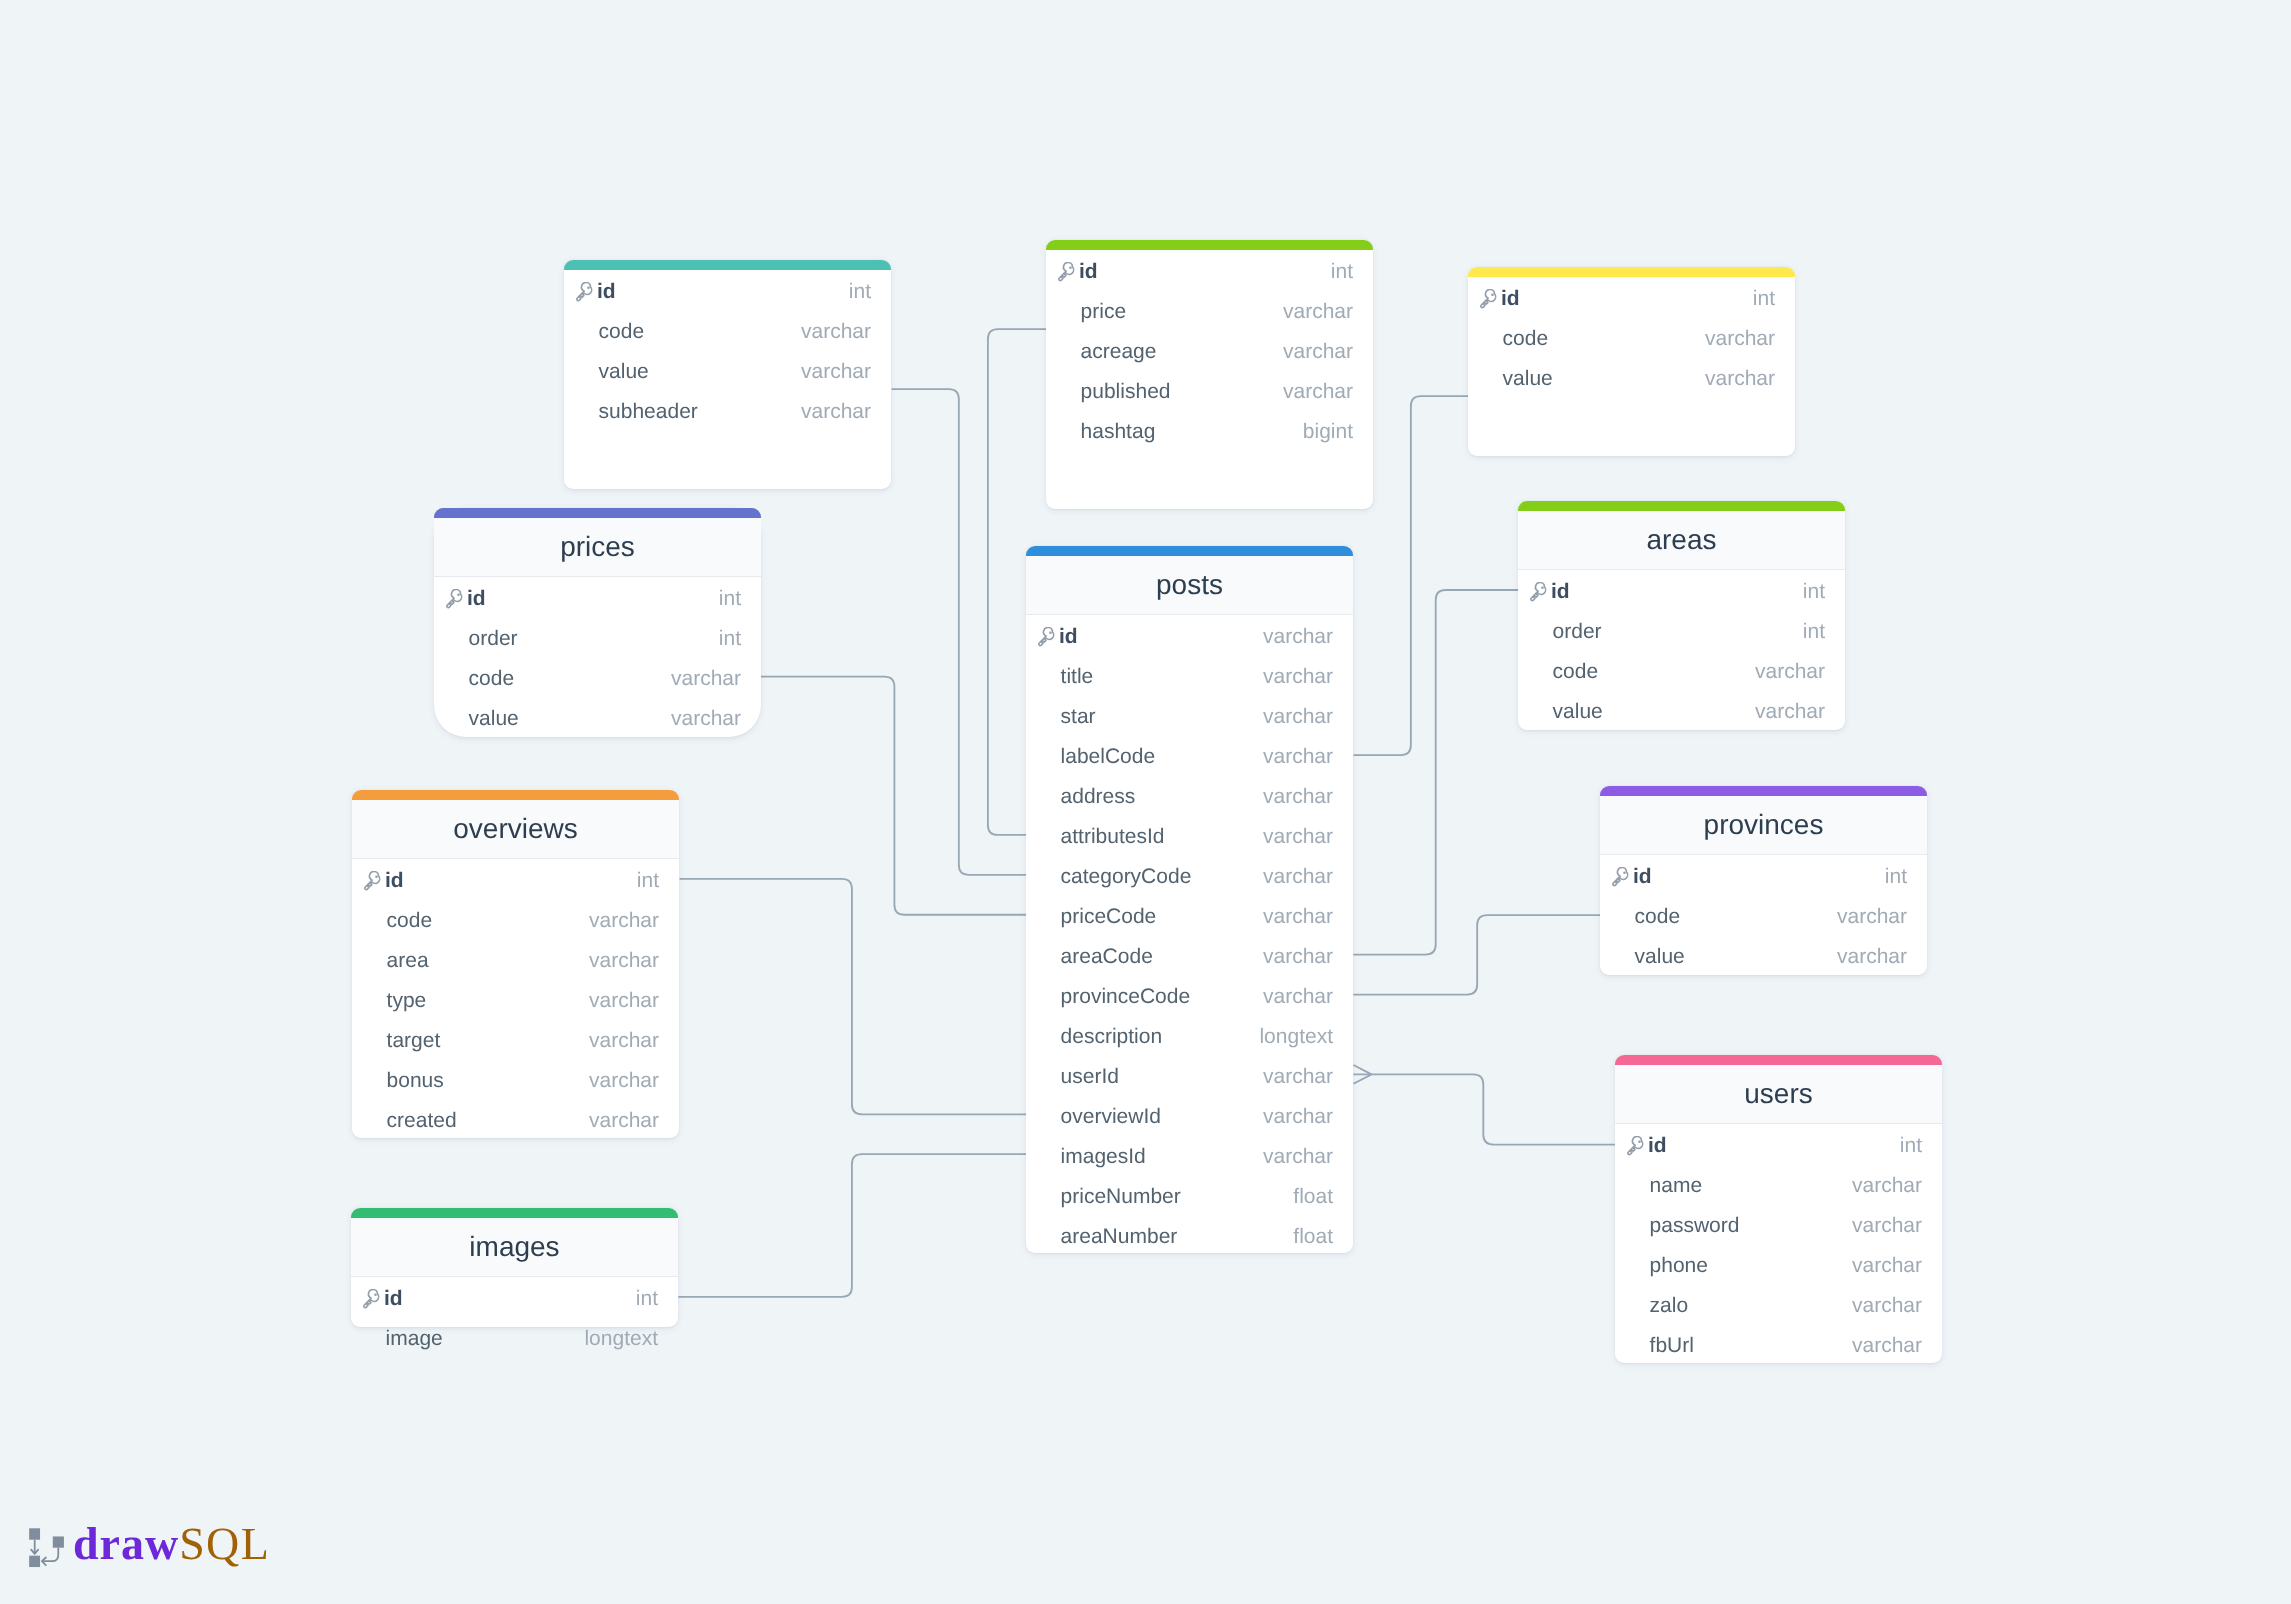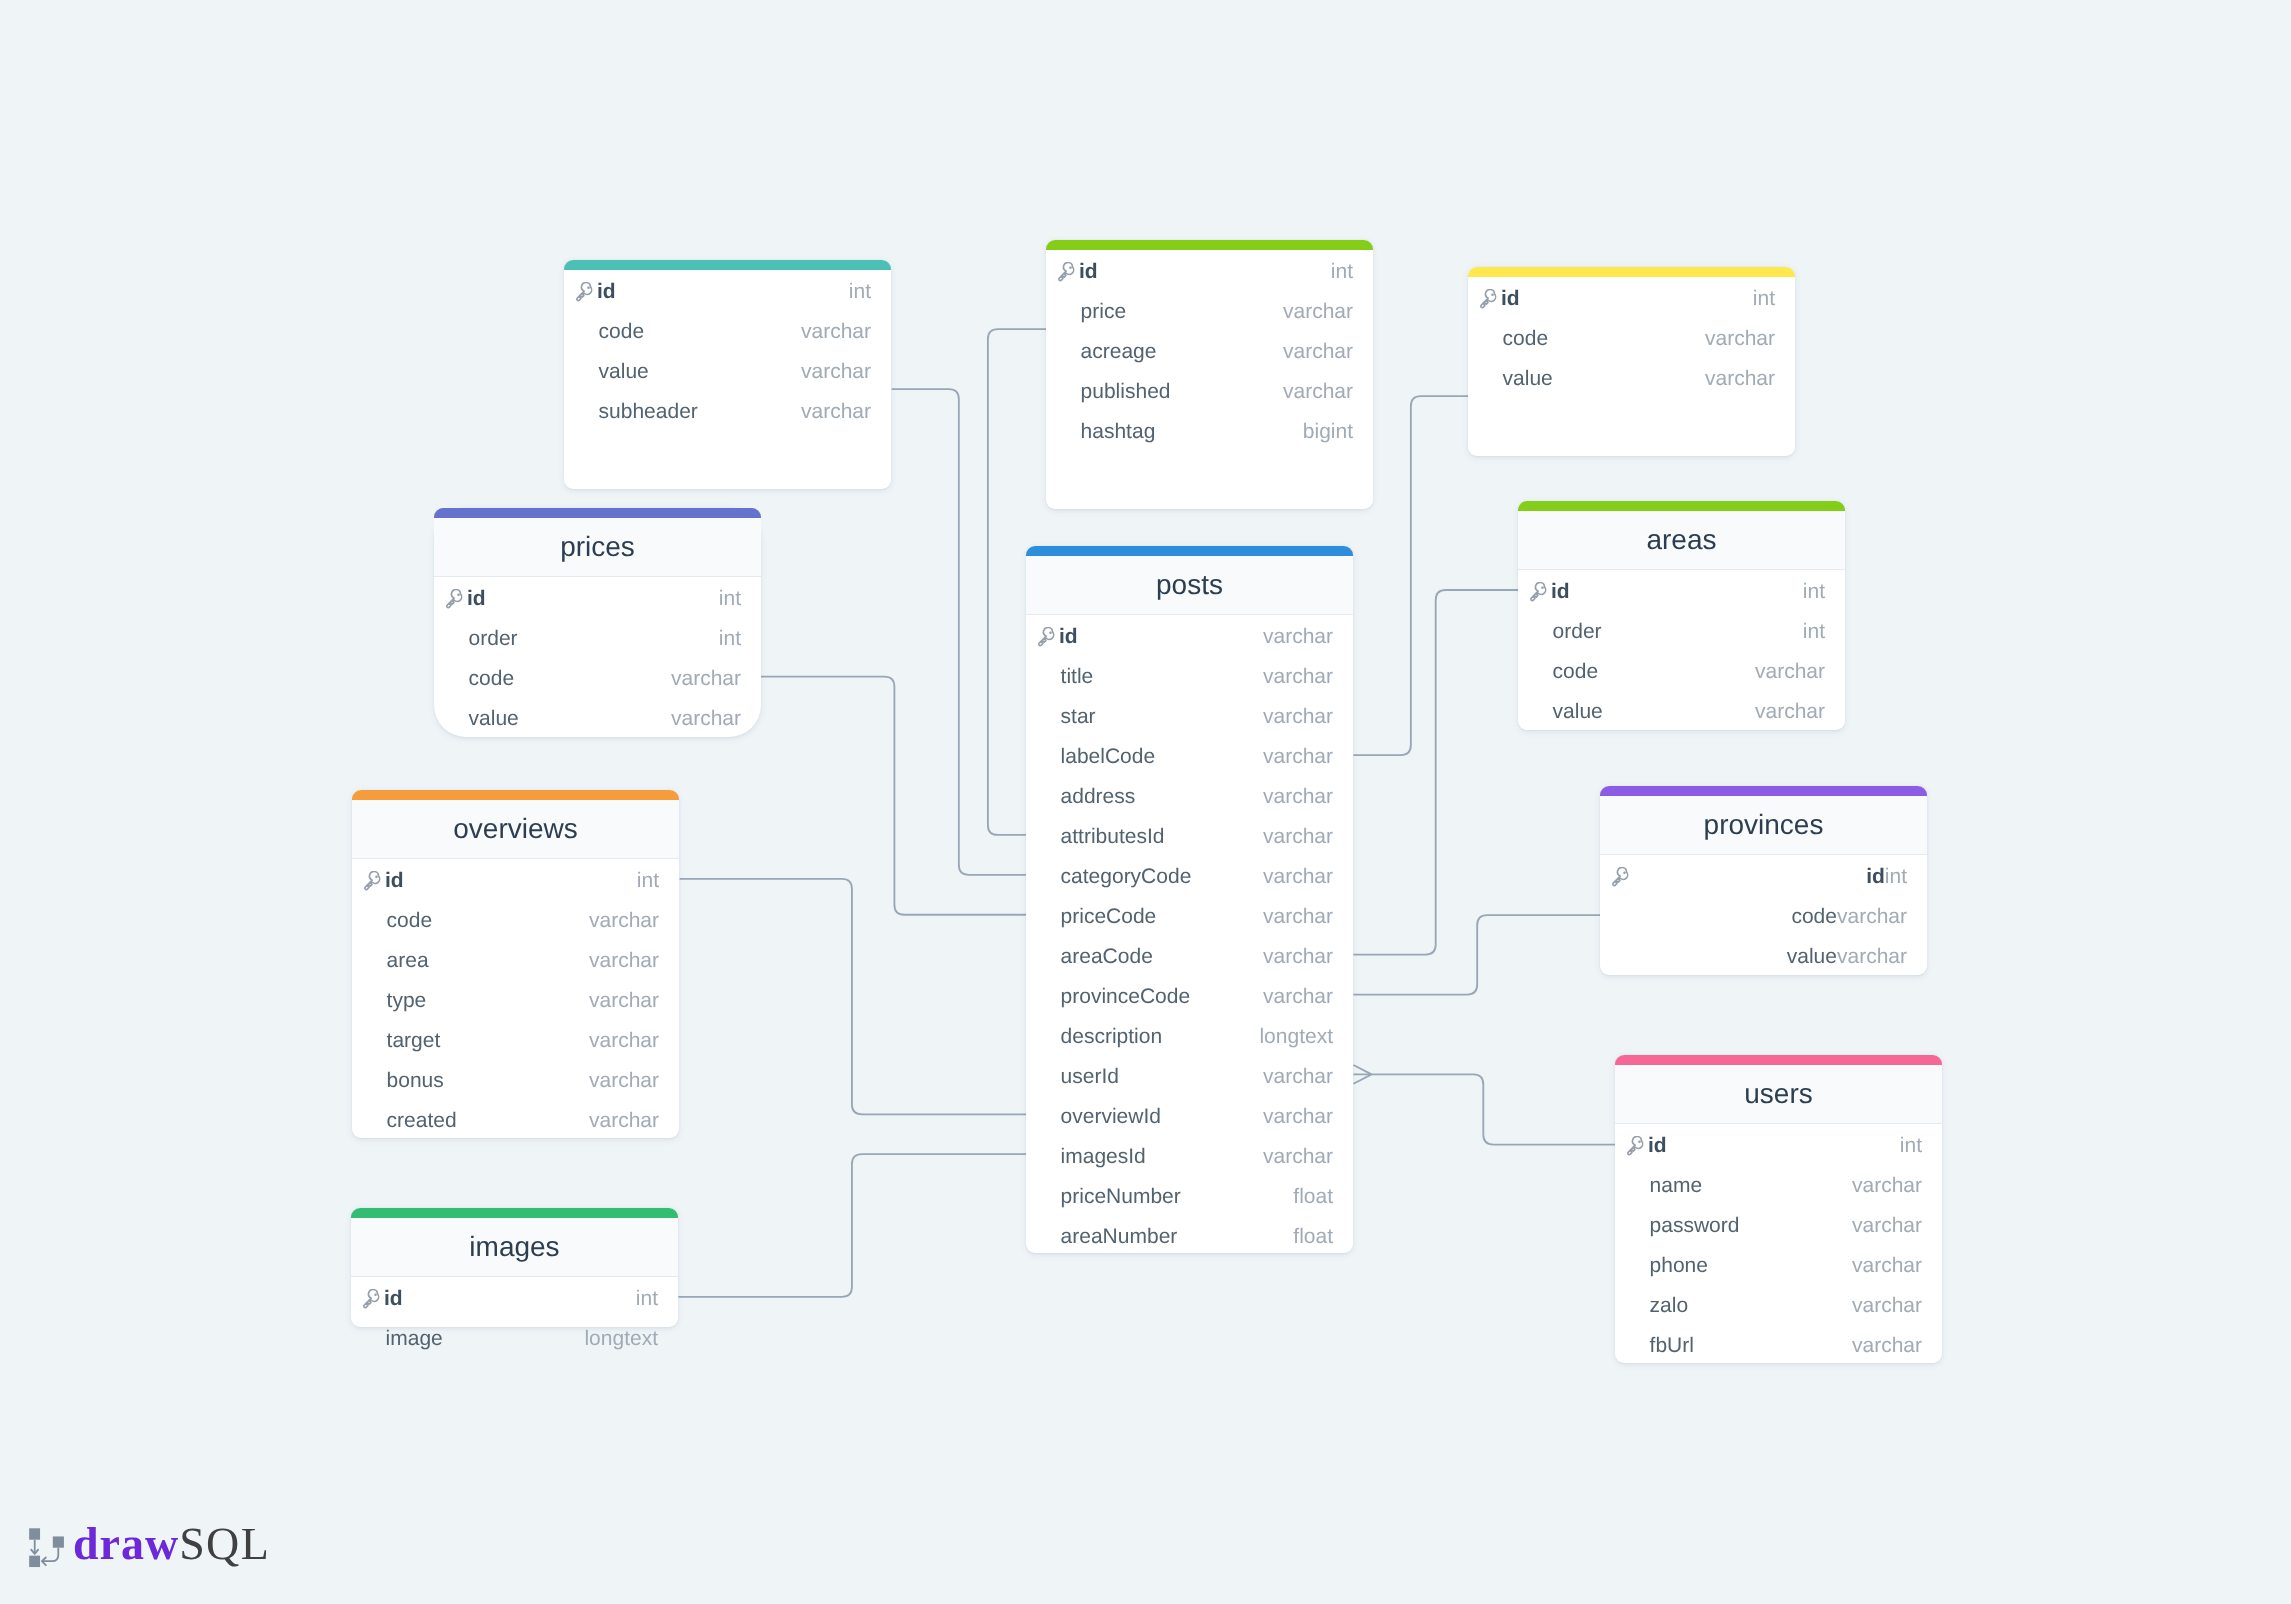--- a/index.html
+++ b/index.html
@@ -21,21 +21,21 @@
   .field-name{font-size:21px;color:#53626f;flex:1 1 auto;white-space:nowrap;line-height:1;position:relative;top:1.7px;}
   .field-row.is-pk .field-name{font-weight:bold;color:#3d4e60;}
   .field-type{font-size:21px;color:#a1abb5;white-space:nowrap;line-height:1;position:relative;top:1.7px;}
   .key-icon{width:21px;height:21px;margin-right:2.2px;margin-left:-1.4px;flex:0 0 auto;display:block;position:relative;top:2.1px;}
   .field-row:not(.is-pk) .field-name{margin-left:23.4px;}
   #brand{position:absolute;left:29px;top:1524px;}
   #brand-mark{position:absolute;left:0;top:0;width:37px;height:44px;display:block;overflow:visible;}
   #brand-text{position:absolute;left:44px;top:-3.2px;font-family:"Liberation Serif",serif;
               font-size:46px;line-height:46px;white-space:nowrap;}
   #brand-bold{font-weight:bold;color:#6d28d9;letter-spacing:1px;}
-  #brand-light{color:#404040;letter-spacing:1.3px;text-align:center;}
+  #brand-light{color:#a16207;letter-spacing:1.3px;text-align:center;}
 </style>
 </head>
 <body>
 
 <div id="canvas" style="background: rgb(239, 244, 247);">
 
   <svg id="links" viewBox="0 0 2508 1756" xmlns="http://www.w3.org/2000/svg">
       <path d="M 975.7 425.6 L 1038.2 425.6 Q 1049.2 425.6 1049.2 436.6 L 1049.2 946.2 Q 1049.2 957.2 1060.2 957.2 L 1123.0 957.2" stroke="#98a7b6"></path>
       <path d="M 1145.1 360.1 L 1092.0 360.1 Q 1081.0 360.1 1081.0 371.1 L 1081.0 902.5 Q 1081.0 913.5 1092.0 913.5 L 1123.0 913.5" stroke="#98a7b6"></path>
       <path d="M 832.6 740.3 L 967.7 740.3 Q 978.7 740.3 978.7 751.3 L 978.7 989.8 Q 978.7 1000.8 989.7 1000.8 L 1123.0 1000.8" stroke="#98a7b6"></path>
@@ -289,21 +289,21 @@
           <div class="field-row">
             <span class="field-name">bonus</span>
             <span class="field-type">varchar</span>
           </div>
           <div class="field-row">
             <span class="field-name">created</span>
             <span class="field-type">varchar</span>
           </div>
         </div>
       </div>
-      <div class="table-card" style="left: 1600px; top: 786px; width: 327px; height: 189px; text-align: right;">
+      <div class="table-card" style="left: 1600px; top: 786px; width: 327px; height: 189px;">
         <div class="table-color-bar" style="background: rgb(141, 92, 228);"></div>
         <div class="table-header">
           <span class="table-title">provinces</span>
         </div>
         <div class="field-list">
           <div class="field-row is-pk">
   <svg class="key-icon" viewBox="0 0 24 24">
     <path d="M18.85 5.6a5.15 5.15 0 0 1-7.35 7.2l-1.52 1.52 1.28 1.28-1.78 1.78-1.28-1.28-1.5 1.5 1.28 1.28-1.85 1.85a1.68 1.68 0 1 1-2.36-2.38l7.84-7.9a5.15 5.15 0 1 1 7.25-4.85z" fill="none" stroke="#959fab" stroke-width="1.85" stroke-linejoin="round" stroke-linecap="round"></path>
     <circle cx="16.55" cy="6.55" r="1.48" fill="#959fab"></circle>
   </svg>

